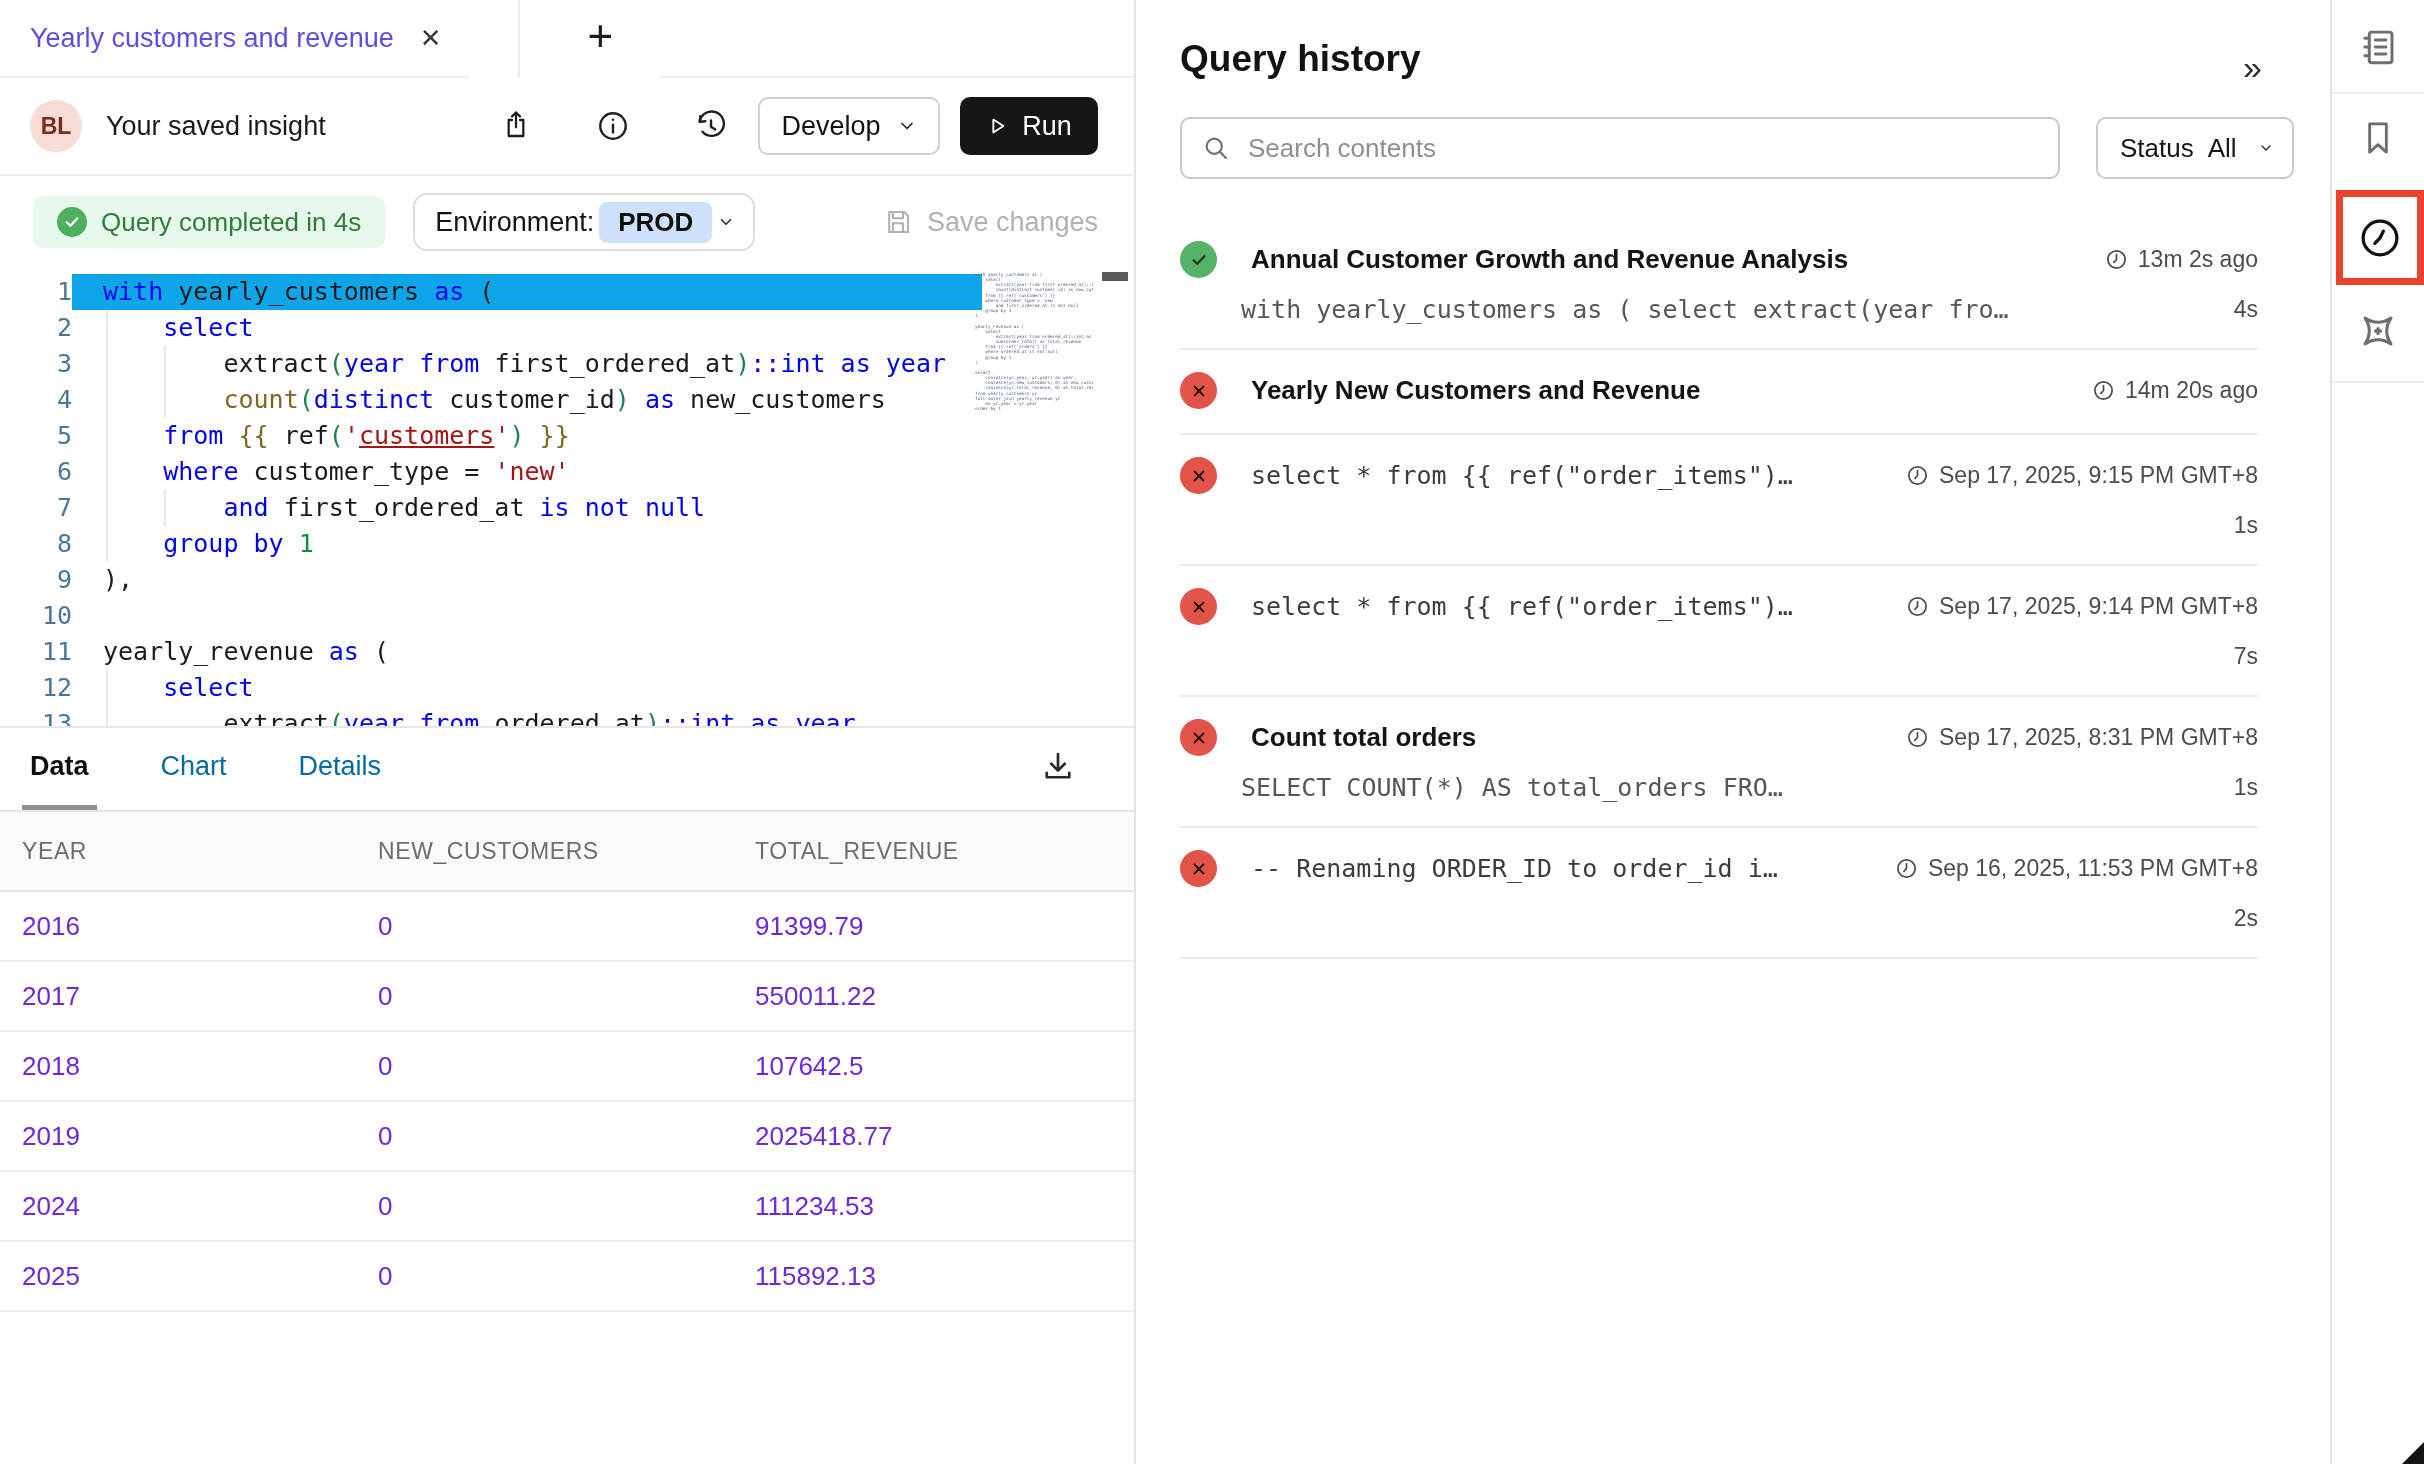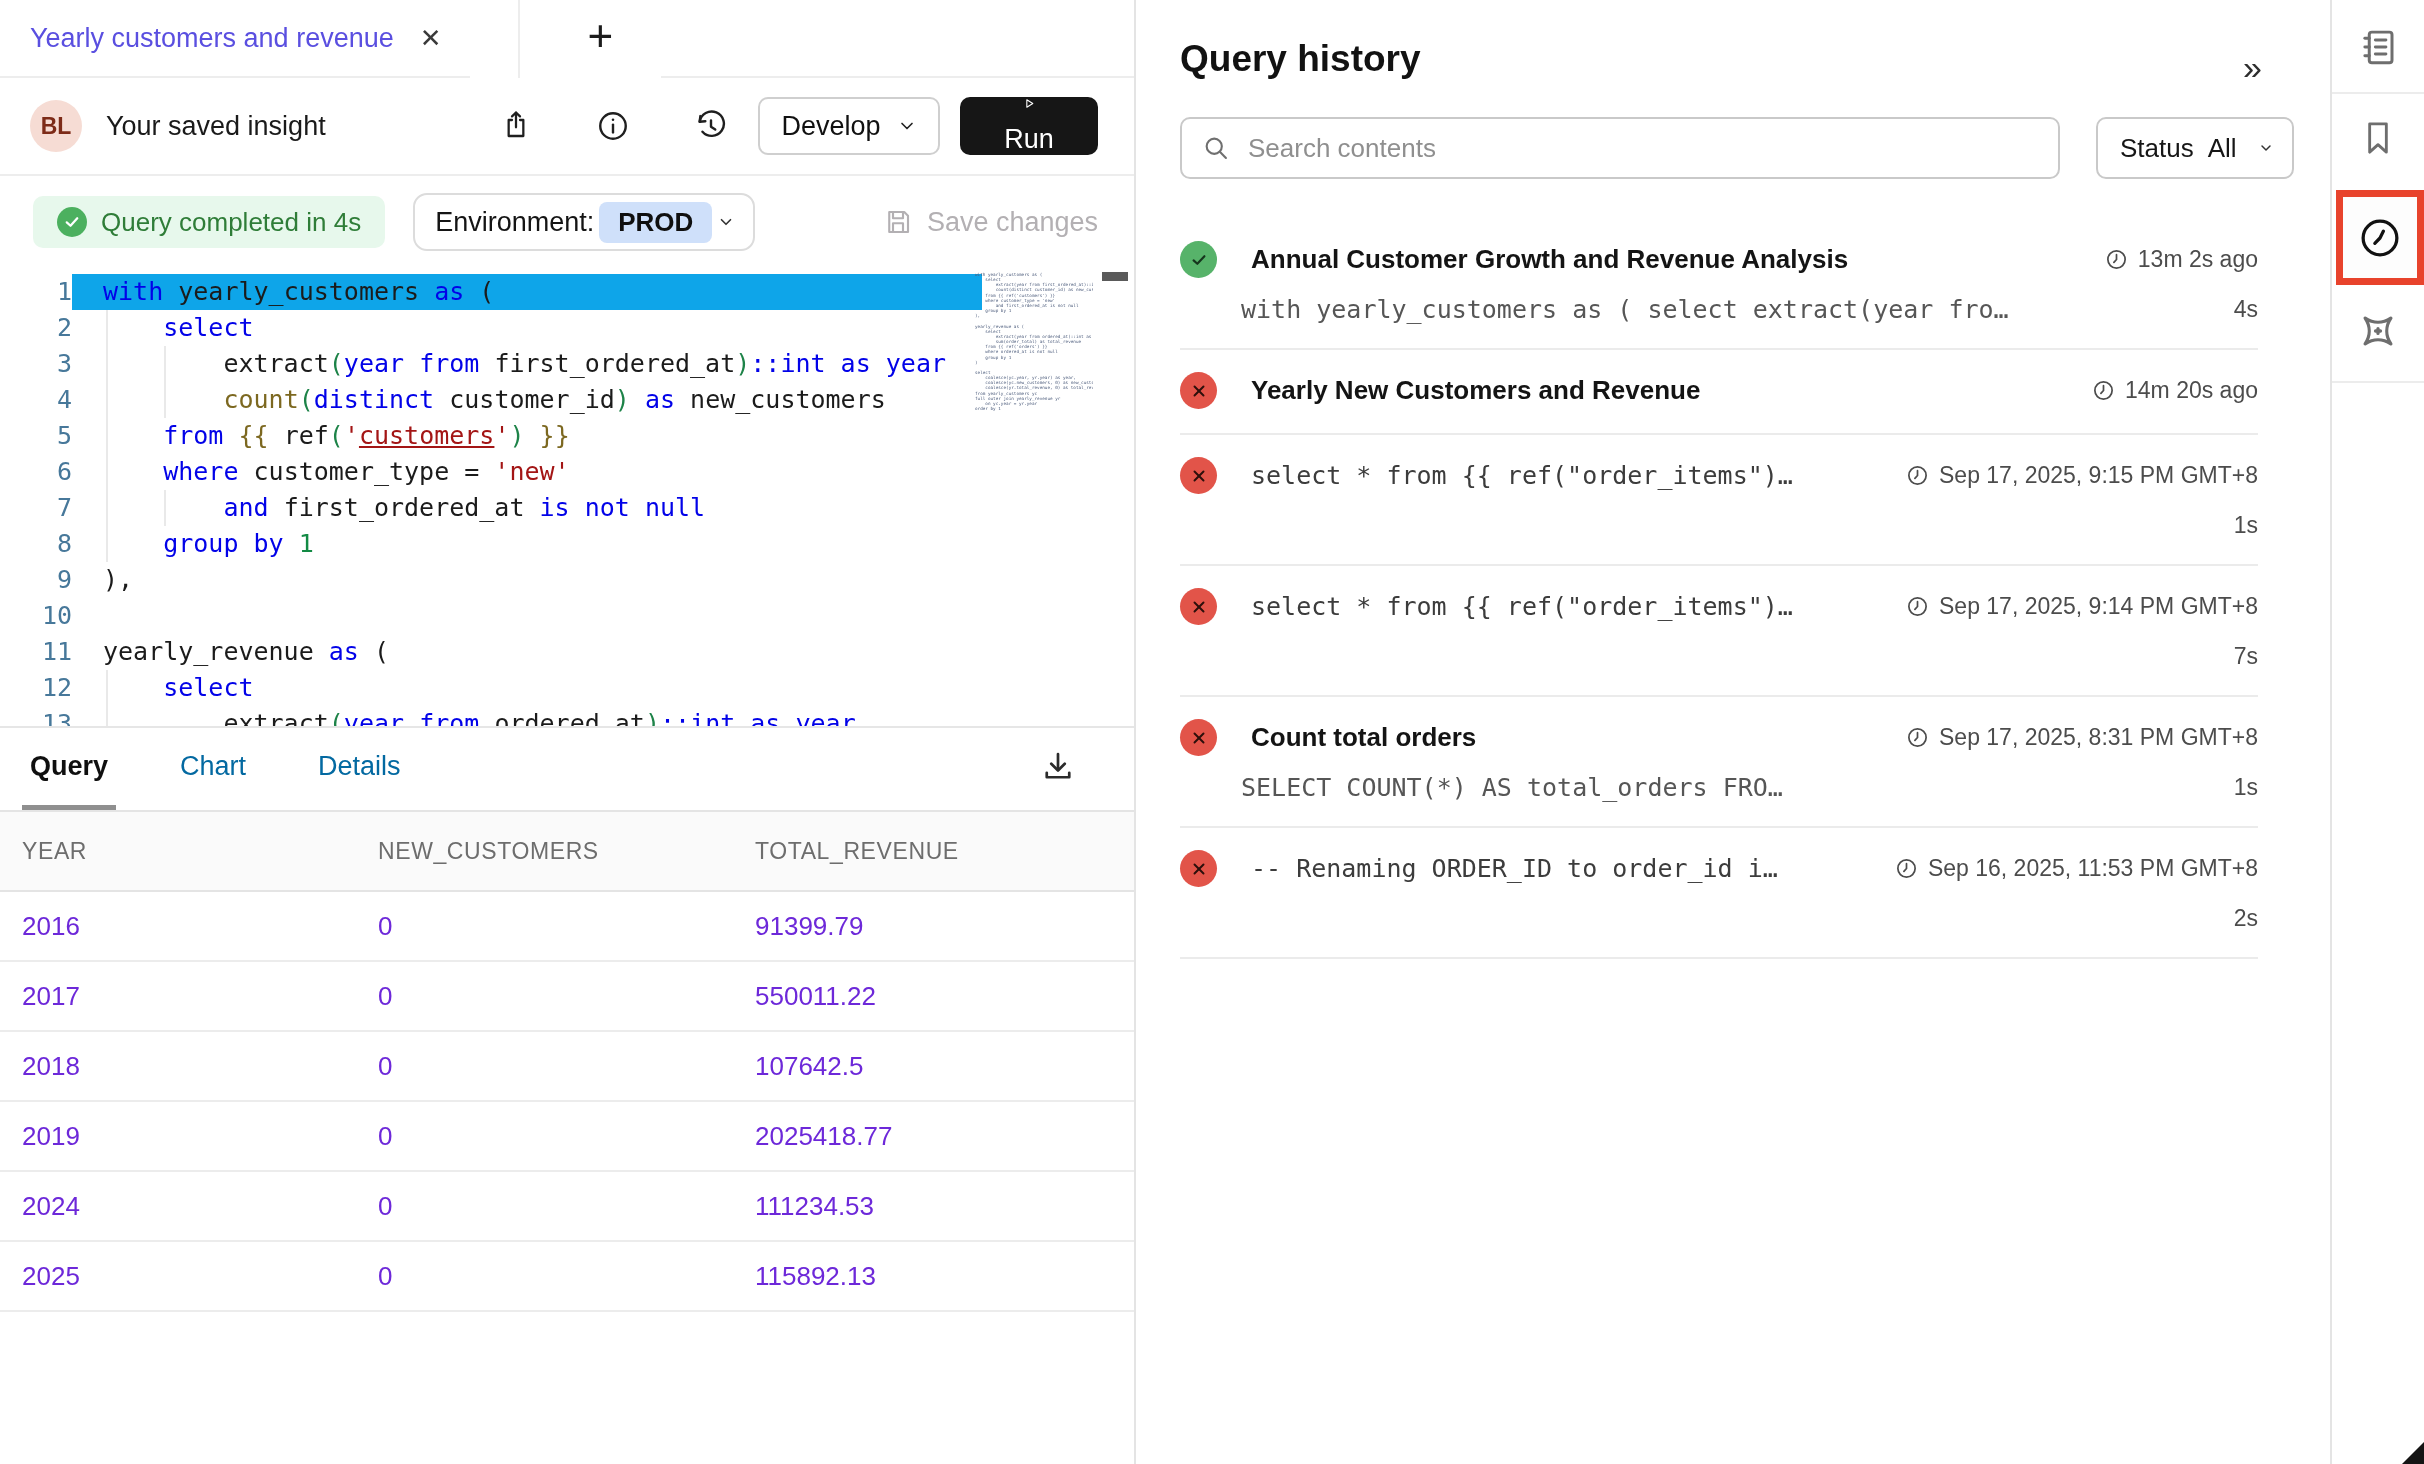--- a/index.html
+++ b/index.html
@@ -20,21 +20,21 @@
 
   .toolbar { height:98px; display:flex; align-items:center; padding:0 36px 0 30px; border-bottom:2px solid #ededed; }
   .avatar { width:52px; height:52px; border-radius:50%; background:#f6dcd4; color:#7d2b18; font-size:23px; font-weight:700;
             display:flex; align-items:center; justify-content:center; flex:none; }
   .insight-label { margin-left:24px; font-size:27px; color:#1a1a1a; }
   .tool-icons { margin-left:auto; display:flex; align-items:center; gap:64px; }
   .icon-btn { background:none; border:none; cursor:pointer; display:flex; align-items:center; justify-content:center; }
   .btn-develop { margin-left:30px; width:182px; height:58px; border:2px solid #cfcfcf; border-radius:10px; background:#fff;
                  display:flex; align-items:center; justify-content:center; gap:16px; font-size:27px; color:#111; cursor:pointer; }
   .btn-run { margin-left:20px; width:138px; height:58px; border:none; border-radius:10px; background:#161616; color:#fff;
-             display:flex; align-items:center; justify-content:center; gap:14px; font-size:27px; font-weight:500; cursor:pointer;flex-direction:column; }
+             display:flex; align-items:center; justify-content:center; gap:14px; font-size:27px; font-weight:500; cursor:pointer; }
 
   .status-row { height:92px; display:flex; align-items:center; padding:0 36px 0 33px; }
   .status-pill { display:flex; align-items:center; gap:14px; background:#e7f8ec; color:#2f7d38; border-radius:10px;
                  height:52px; padding:0 24px; font-size:26px; font-weight:500; }
   .check-dot { width:30px; height:30px; border-radius:50%; background:#4cb05f; display:flex; align-items:center; justify-content:center; flex:none; }
   .env-select { margin-left:28px; display:flex; align-items:center; gap:5px; height:58px; border:2px solid #dcdcdc;
                 border-radius:14px; padding:0 18px 0 20px; cursor:pointer; background:#fff; }
   .env-label { font-size:27px; color:#141414; }
   .env-badge { background:#cfe0fa; border-radius:8px; padding:5px 19px; font-size:26px; font-weight:600; color:#0f0f0f; }
   .save-changes { margin-left:auto; display:flex; align-items:center; gap:14px; color:#b3b0b3; font-size:27px; cursor:default; }
@@ -277,21 +277,21 @@
     on yc.year = yr.year
 order by 1</pre>
         </div>
       <div class="scrollbar">
           <div class="scroll-thumb"></div>
         </div>
     </div>
 
     <div class="results">
       <div class="tabs-row">
-        <div class="rtab active">Query</div>
+        <div class="rtab active">Data</div>
         <div class="rtab">Chart</div>
         <div class="rtab">Details</div>
         <button class="download-btn">
           <svg width="36" height="36" viewBox="0 0 24 24" fill="none" stroke="#2b2b2b" stroke-width="1.8" stroke-linecap="round" stroke-linejoin="round">
             <path d="M12 4 v10.5"></path>
               <polyline points="7.5,10.5 12,15 16.5,10.5"></polyline>
               <path d="M4.5 16.5 v3 h15 v-3"></path>
           </svg>
         </button>
       </div>

